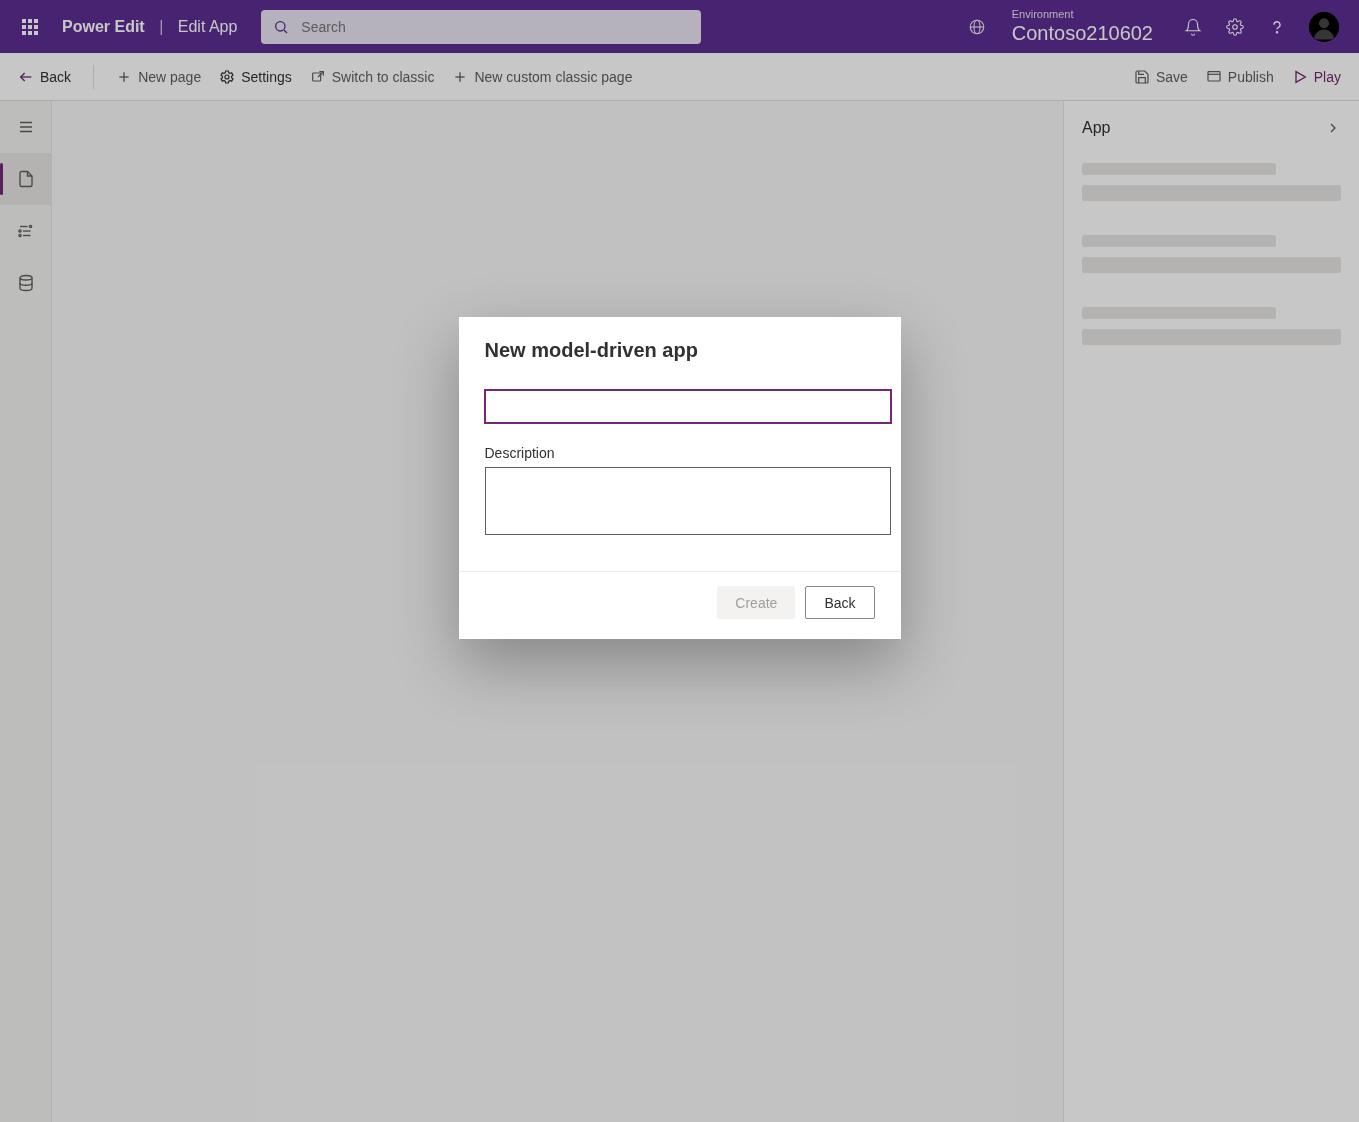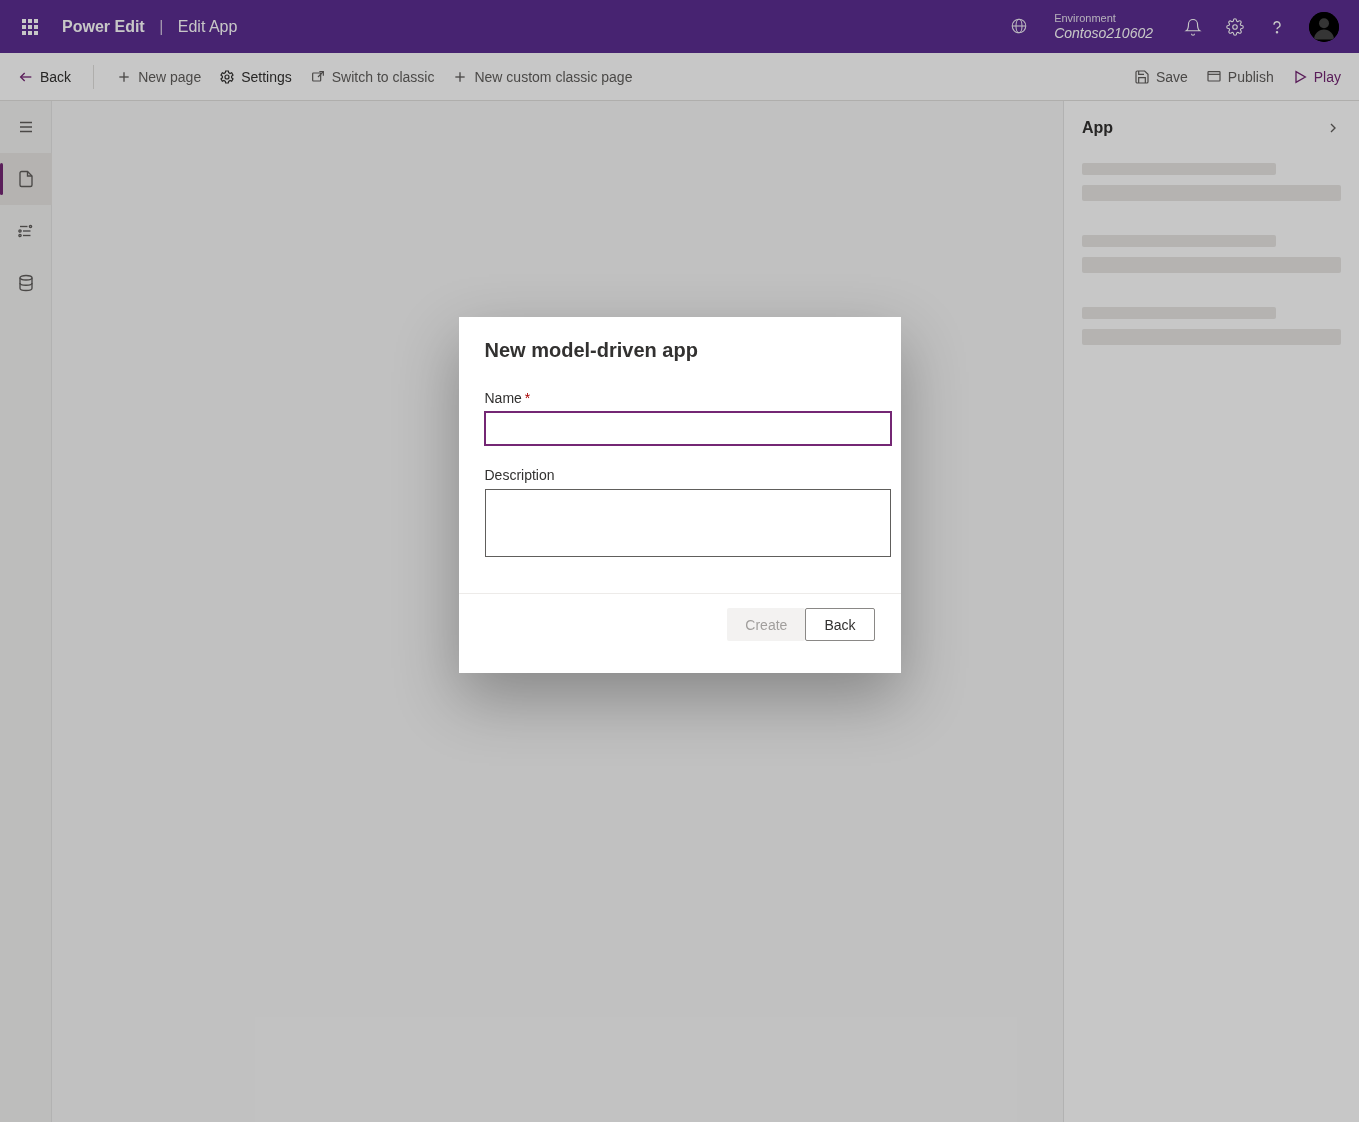--- a/index.html
+++ b/index.html
@@ -14,21 +14,21 @@
     .brand-sep { margin: 0 10px; opacity: 0.7; font-weight: 400; }
     .brand-sub { font-weight: 400; }
     .search-wrap { margin-left: 24px; flex: 0 0 440px; position: relative; }
     .search-input { width: 100%; height: 34px; border: none; border-radius: 4px; background: #eae4f2; padding: 0 12px 0 40px; font-size: 14px; color: #333; outline: none; }
     .search-icon { position: absolute; left: 12px; top: 50%; transform: translateY(-50%); color: #5c2e91; }
     .header-spacer { flex: 1; }
     .env-block { display: flex; align-items: center; gap: 26px; margin-right: 20px; }
     .globe-icon { opacity: 0.9; }
     .env-text { display: flex; flex-direction: column; line-height: 1.2; }
     .env-label { font-size: 11px; opacity: 0.85; }
-    .env-name { font-size: 14px; font-style: italic; }
+    .env-name { font-size: 20px; }
     .header-icons { display: flex; align-items: center; gap: 22px; margin-left: 10px; margin-right: 10px; }
     .header-icon { width: 20px; height: 20px; cursor: pointer; color: #fff; display: flex; align-items: center; justify-content: center; }
     .avatar { width: 30px; height: 30px; border-radius: 50%; background: #000; display: flex; align-items: center; justify-content: center; cursor: pointer; overflow: hidden; }
     .avatar svg { width: 30px; height: 30px; }
 
     
     .cmdbar { height: 48px; background: #fff; border-bottom: 1px solid #e1dfdd; display: flex; align-items: center; padding: 0 18px; font-size: 14px; color: #323130; }
     .cmdbar-left, .cmdbar-right { display: flex; align-items: center; gap: 18px; }
     .cmdbar-right { margin-left: auto; }
     .cmd-item { display: flex; align-items: center; gap: 6px; cursor: pointer; color: #605e5c; }
@@ -50,38 +50,38 @@
     .skeleton-line { height: 12px; background: #e8e6e3; border-radius: 2px; margin-bottom: 14px; }
     .skeleton-line.w1 { width: 95%; }
     .skeleton-line.w2 { width: 100%; }
     .skeleton-line.w3 { width: 98%; }
     .skeleton-line.sm { height: 10px; }
 
     .canvas { flex: 1; background: #f8f8f8; }
 
     .right-panel { width: 296px; background: #fff; border-left: 1px solid #e5e5e5; padding: 18px; }
     .right-header { display: flex; align-items: center; justify-content: space-between; margin-bottom: 26px; }
-    .right-title { font-size: 16px; font-weight: 700; color: #323130; }
+    .right-title { font-size: 16px; font-weight: 400; color: #323130; }
     .chevron { font-size: 18px; color: #605e5c; cursor: pointer; }
     .rskel { display: flex; flex-direction: column; }
     .rskel .skeleton-line { margin-bottom: 10px; }
     .rskel .gap { height: 24px; }
     .rskel .short { width: 75%; }
     .rskel .long { width: 100%; height: 16px; }
 
     
     .overlay { position: absolute; inset: 0; background: rgba(0,0,0,0.22); display: flex; align-items: flex-start; justify-content: center; }
     .dialog { margin-top: 317px; width: 442px; background: #fff; box-shadow: 0 25px 60px rgba(0,0,0,0.3); display: flex; flex-direction: column; }
     .dialog-body { padding: 22px 10px 32px 26px; }
     .dialog-title { font-size: 20px; font-weight: 600; color: #323130; margin-bottom: 28px; }
     .field-label { font-size: 14px; color: #323130; margin-bottom: 6px; }
     .required { color: #a80000; margin-left: 3px; }
     .name-input { width: 100%; height: 33px; border: 1px solid #742774; outline: 1px solid #742774; padding: 0 8px; font-size: 14px; margin-bottom: 22px; }
     .desc-input { width: 100%; height: 68px; border: 1px solid #605e5c; padding: 6px 8px; font-size: 14px; resize: none; font-family: inherit; }
-    .dialog-footer { border-top: 1px solid #edebe9; padding: 14px 26px 32px; display: flex; justify-content: flex-end; }
+    .dialog-footer { border-top: 1px solid #edebe9; padding: 14px 26px 20px; display: flex; justify-content: flex-end; gap: 10px; }
     .btn { height: 33px; padding: 0 18px; font-size: 14px; border-radius: 2px; cursor: pointer; font-family: inherit; }
     .btn-primary { background: #f3f2f1; border: none; color: #a19f9d; cursor: default; }
     .btn-secondary { background: #fff; border: 1px solid #8a8886; color: #323130; }
 
     svg { display: block; }
   </style>
 </head>
 <body>
 
 <div class="header">
@@ -95,20 +95,29 @@
         <span></span>
         <span></span>
         <span></span>
         <span></span>
     </div>
   </div>
   <div class="brand">
     <span>Power Edit</span>
     <span class="brand-sep">|</span>
     <span class="brand-sub">Edit App</span>
+  </div>
+  <div class="search-wrap">
+    <span class="search-icon">
+      <svg width="16" height="16" viewBox="0 0 24 24" fill="none" stroke="currentColor" stroke-width="2">
+          <circle cx="11" cy="11" r="7"></circle>
+          <line x1="21" y1="21" x2="16.5" y2="16.5"></line>
+        </svg>
+    </span>
+    <input class="search-input" placeholder="Search" style="">
   </div>
   <div class="header-spacer"></div>
   <div class="env-block">
     <span class="globe-icon">
       <svg width="18" height="18" viewBox="0 0 24 24" fill="none" stroke="#fff" stroke-width="1.5">
           <circle cx="12" cy="12" r="9"></circle>
           <ellipse cx="12" cy="12" rx="4" ry="9"></ellipse>
           <line x1="3" y1="12" x2="21" y2="12"></line>
         </svg>
     </span>
@@ -268,23 +277,20 @@
       <div class="skeleton-line short"></div>
       <div class="skeleton-line long"></div>
     </div>
   </div>
 </div>
 
 <div class="overlay">
   <div class="dialog">
     <div class="dialog-body">
       <div class="dialog-title">New model-driven app</div>
-      <div class="field-label">
-        <span>Name</span><span class="required">*</span>
-      </div>
       <input class="name-input" autofocus="" value="" style="">
       <div class="field-label">Description</div>
       <textarea class="desc-input" style=""></textarea>
     </div>
     <div class="dialog-footer">
       <button class="btn btn-primary" disabled="">Create</button>
       <button class="btn btn-secondary">Back</button>
     </div>
   </div>
 </div>

